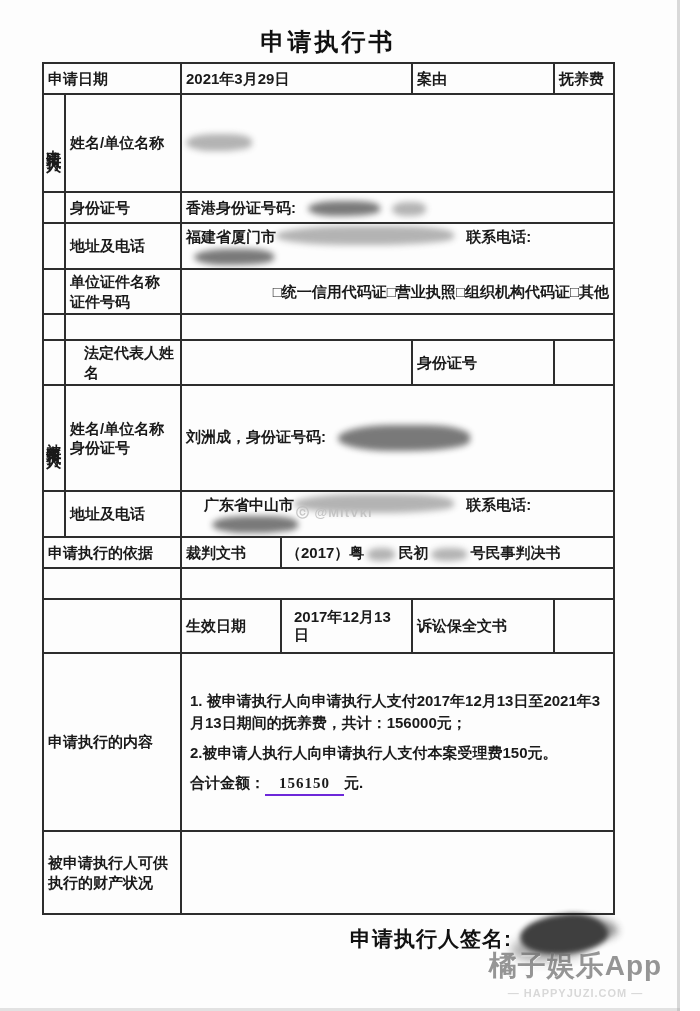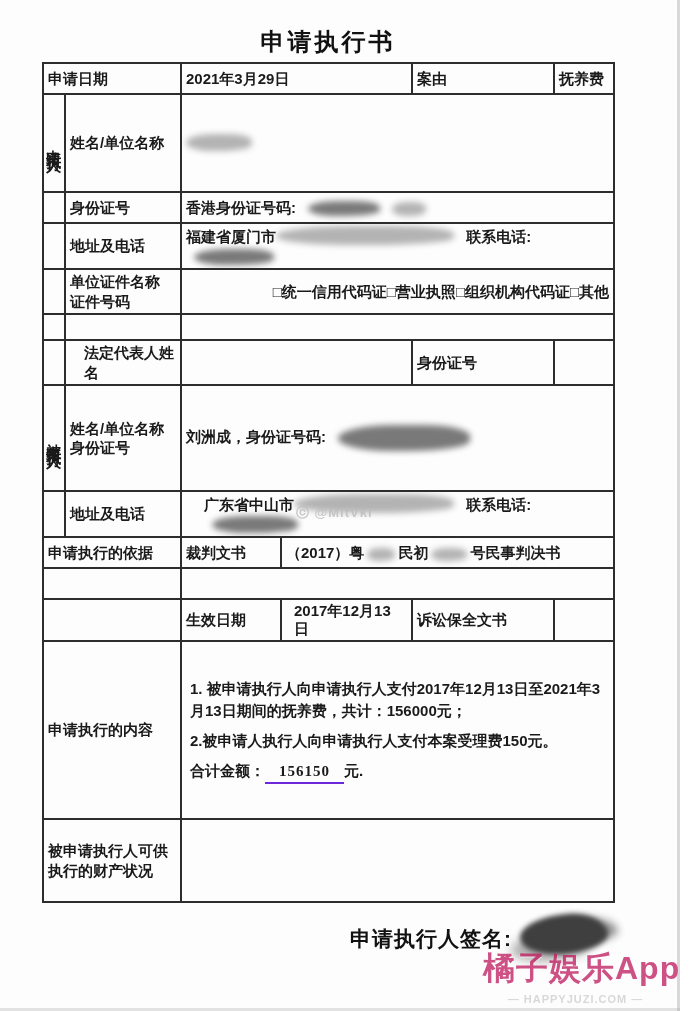--- a/index.html
+++ b/index.html
@@ -68,21 +68,21 @@
   
   .weibo-mark{
     position:absolute;left:296px;top:484px;
     font-size:13px;font-weight:700;color:#bcbcbc;opacity:.8;
     letter-spacing:1px;white-space:nowrap;margin-top:20px;
   }
   .app-mark{
     position:absolute;right:12px;top:947px;width:185px;text-align:center;
   }
   .app-mark-name{
-    display:block;font-size:32px;font-weight:700;color:#be185d;opacity:.75;
+    display:block;font-size:28px;font-weight:700;color:#737373;opacity:.75;
     letter-spacing:1px;text-shadow:0 1px 1px #fff;white-space:nowrap;
   }
   .app-mark-site{
     display:block;font-size:11px;font-weight:700;color:#d2d2d2;opacity:.85;
     letter-spacing:1px;margin-top:2px;white-space:nowrap;
   }
   .edge-right{position:absolute;right:0;top:0;width:3px;height:100%;background:rgba(150,150,150,.35);}
   .edge-bottom{position:absolute;left:0;bottom:0;width:100%;height:3px;background:rgba(165,165,165,.3);}
 </style>
 </head>
@@ -195,21 +195,21 @@
     </tr>
 
     <tr style="height:31px">
       <td colspan="2"></td>
       <td colspan="4"></td>
     </tr>
 
     <tr style="height:34px">
       <td colspan="2"></td>
       <td class="lbl-pad">生效日期</td>
-      <td class="center" style="padding:2px 12px;line-height:1.2">2017年12月13日</td>
+      <td class="center" style="padding:8px 12px;line-height:1.2">2017年12月13日</td>
       <td class="lbl-pad">诉讼保全文书</td>
       <td></td>
     </tr>
 
 
     <tr style="height:178px">
       <td colspan="2" class="lbl-pad">申请执行的内容</td>
       <td colspan="4" class="top">
         <div class="content-block">
           <span class="content-line">1. 被申请执行人向申请执行人支付2017年12月13日至2021年3月13日期间的抚养费，共计：156000元；</span>

